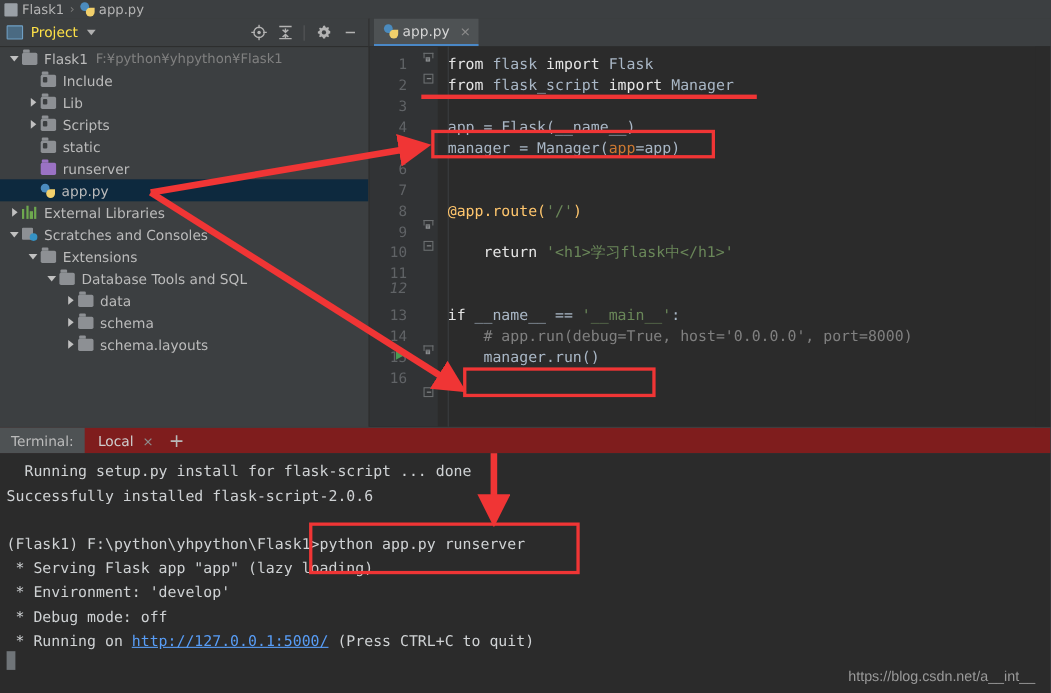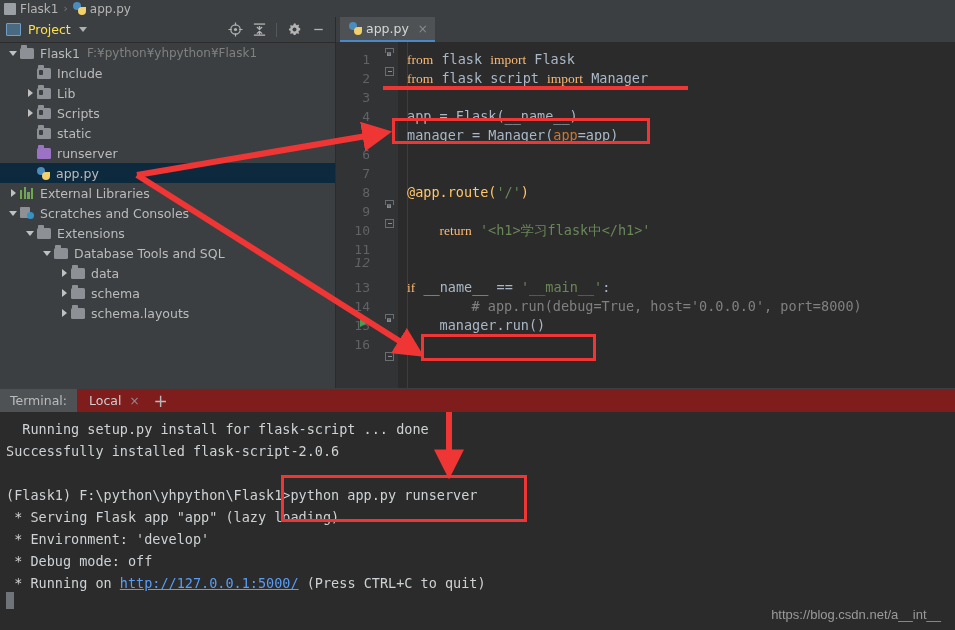--- a/index.html
+++ b/index.html
@@ -118,21 +118,21 @@
   .run-tri{
     position:absolute;left:24px;width:0;height:0;
     border-top:5.5px solid transparent;border-bottom:5.5px solid transparent;border-left:9px solid #499c54;
   }
   .vguide{position:absolute;left:71px;top:0;width:1px;height:346px;background:#3b3e40;}
   .code{
     position:absolute;left:62px;top:0;width:557px;height:346px;
     font-family:"DejaVu Sans Mono","Liberation Mono",monospace;font-size:13.5px;
   }
   .cl{position:absolute;left:9px;height:19px;line-height:19px;white-space:pre;}
-  .k{color:#fdba74;font-family:Liberation Serif, serif;}   
+  .k{color:#e5e5e5;}   
   .n{color:#a9b7c6;}   
   .f{color:#ffc66d;}   
   .s{color:#6a8759;}   
   .kw{color:#cc7832;}  
   .cm{color:#808080;}
   .scroll-right{position:absolute;right:0;top:0;width:14px;height:346px;background:#2b2b2b;}
 
   
   .term-tabs{
     position:absolute;left:0;top:389px;width:955px;height:23px;
@@ -378,21 +378,21 @@
         <div class="cl" style="top: 46px;"></div>
         <div class="cl" style="top: 65px;"><span class="n">app = Flask(__name__)</span></div>
         <div class="cl" style="top: 84px;"><span class="n">manager = Manager(</span><span class="kw">app</span><span class="n">=app)</span></div>
         <div class="cl" style="top: 103px;"></div>
         <div class="cl" style="top: 122px;"></div>
         <div class="cl" style="top: 141px;"><span class="f">@app.route(</span><span class="s">'/'</span><span class="f">)</span></div>
         <div class="cl" style="top: 179px;"><span class="n">    </span><span class="k">return</span><span class="n"> </span><span class="s">'&lt;h1&gt;学习flask中&lt;/h1&gt;'</span></div>
         <div class="cl" style="top: 198px;"></div>
         <div class="cl" style="top: 217px;"></div>
         <div class="cl" style="top: 236px;"><span class="k">if</span><span class="n"> __name__ == </span><span class="s">'__main__'</span><span class="n">:</span></div>
-        <div class="cl" style="top: 255px; margin-left: 32px;"><span class="cm">    # app.run(debug=True, host='0.0.0.0', port=8000)</span></div>
+        <div class="cl" style="top: 255px;"><span class="cm">    # app.run(debug=True, host='0.0.0.0', port=8000)</span></div>
         <div class="cl" style="top: 274px;"><span class="n">    manager.run()</span></div>
         <div class="cl" style="top: 293px;"></div>
       </div>
     <div class="scroll-right"></div>
   </div>
 
   <div class="term-tabs">
     <div class="term-label">Terminal:</div>
     <div class="term-tab">
       <span>Local</span>

